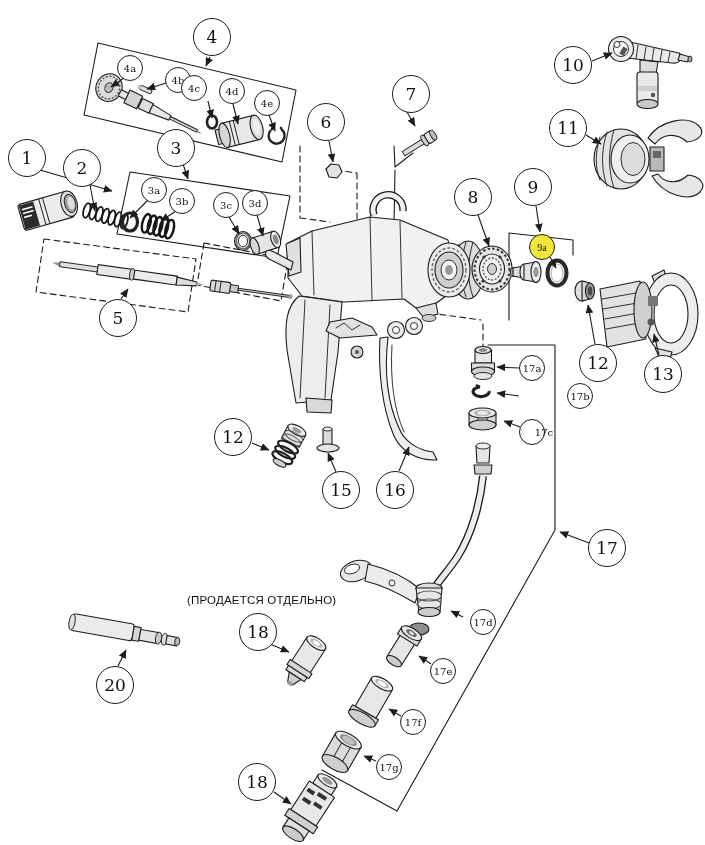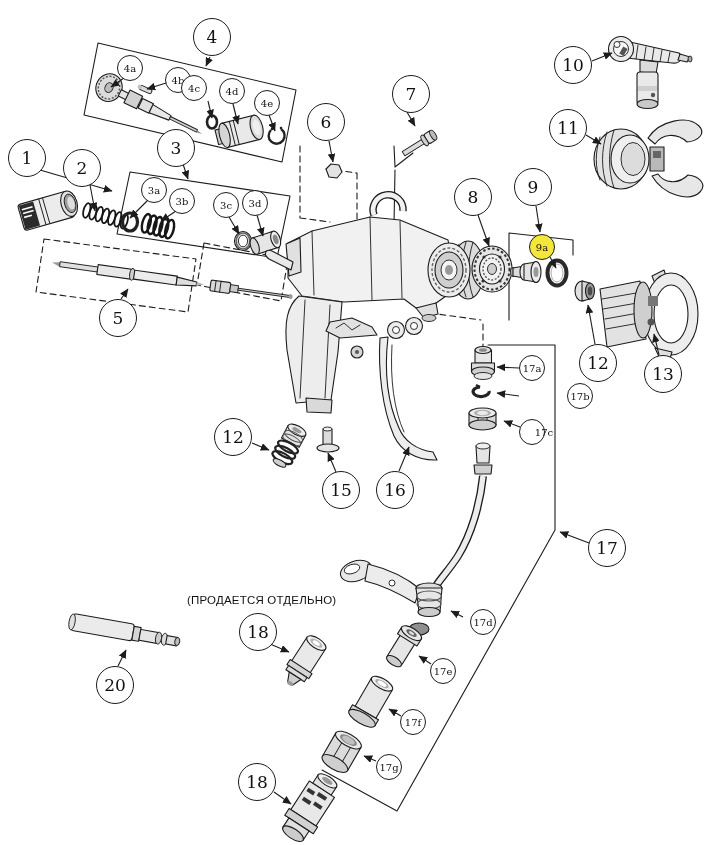--- a/index.html
+++ b/index.html
@@ -431,21 +431,21 @@
       <div class="callout co-sm" style="left: 130px; top: 68px;">4a</div>
       <div class="callout co-sm" style="left: 178px; top: 80px;">4b</div>
       <div class="callout co-sm" style="left: 194px; top: 88px;">4c</div>
       <div class="callout co-sm" style="left: 232px; top: 91px;">4d</div>
       <div class="callout co-sm" style="left: 267px; top: 103px;">4e</div>
       <div class="callout co-lg" style="left: 118px; top: 318px;">5</div>
       <div class="callout co-lg" style="left: 326px; top: 122px;">6</div>
       <div class="callout co-lg" style="left: 411px; top: 94px;">7</div>
       <div class="callout co-lg" style="left: 473px; top: 197px;">8</div>
       <div class="callout co-lg" style="left: 533px; top: 187px;">9</div>
-      <div class="callout co-sm" style="left: 542px; top: 247px; background: rgb(243, 231, 59);">9a</div>
+      <div class="callout co-sm" style="left: 542px; top: 247px; background: rgb(243, 231, 59); font-family: Liberation Serif, serif;">9a</div>
       <div class="callout co-lg" style="left: 573px; top: 65px;">10</div>
       <div class="callout co-lg" style="left: 568px; top: 128px;">11</div>
       <div class="callout co-lg" style="left: 598px; top: 363px;">12</div>
       <div class="callout co-lg" style="left: 663px; top: 374px;">13</div>
       <div class="callout co-lg" style="left: 233px; top: 437px;">12</div>
       <div class="callout co-lg" style="left: 341px; top: 490px;">15</div>
       <div class="callout co-lg" style="left: 395px; top: 490px;">16</div>
       <div class="callout co-lg" style="left: 607px; top: 548px;">17</div>
       <div class="callout co-sm" style="left: 532px; top: 368px;">17a</div>
       <div class="callout co-sm" style="left: 532px; top: 396px; margin-left: 48px;">17b</div>

